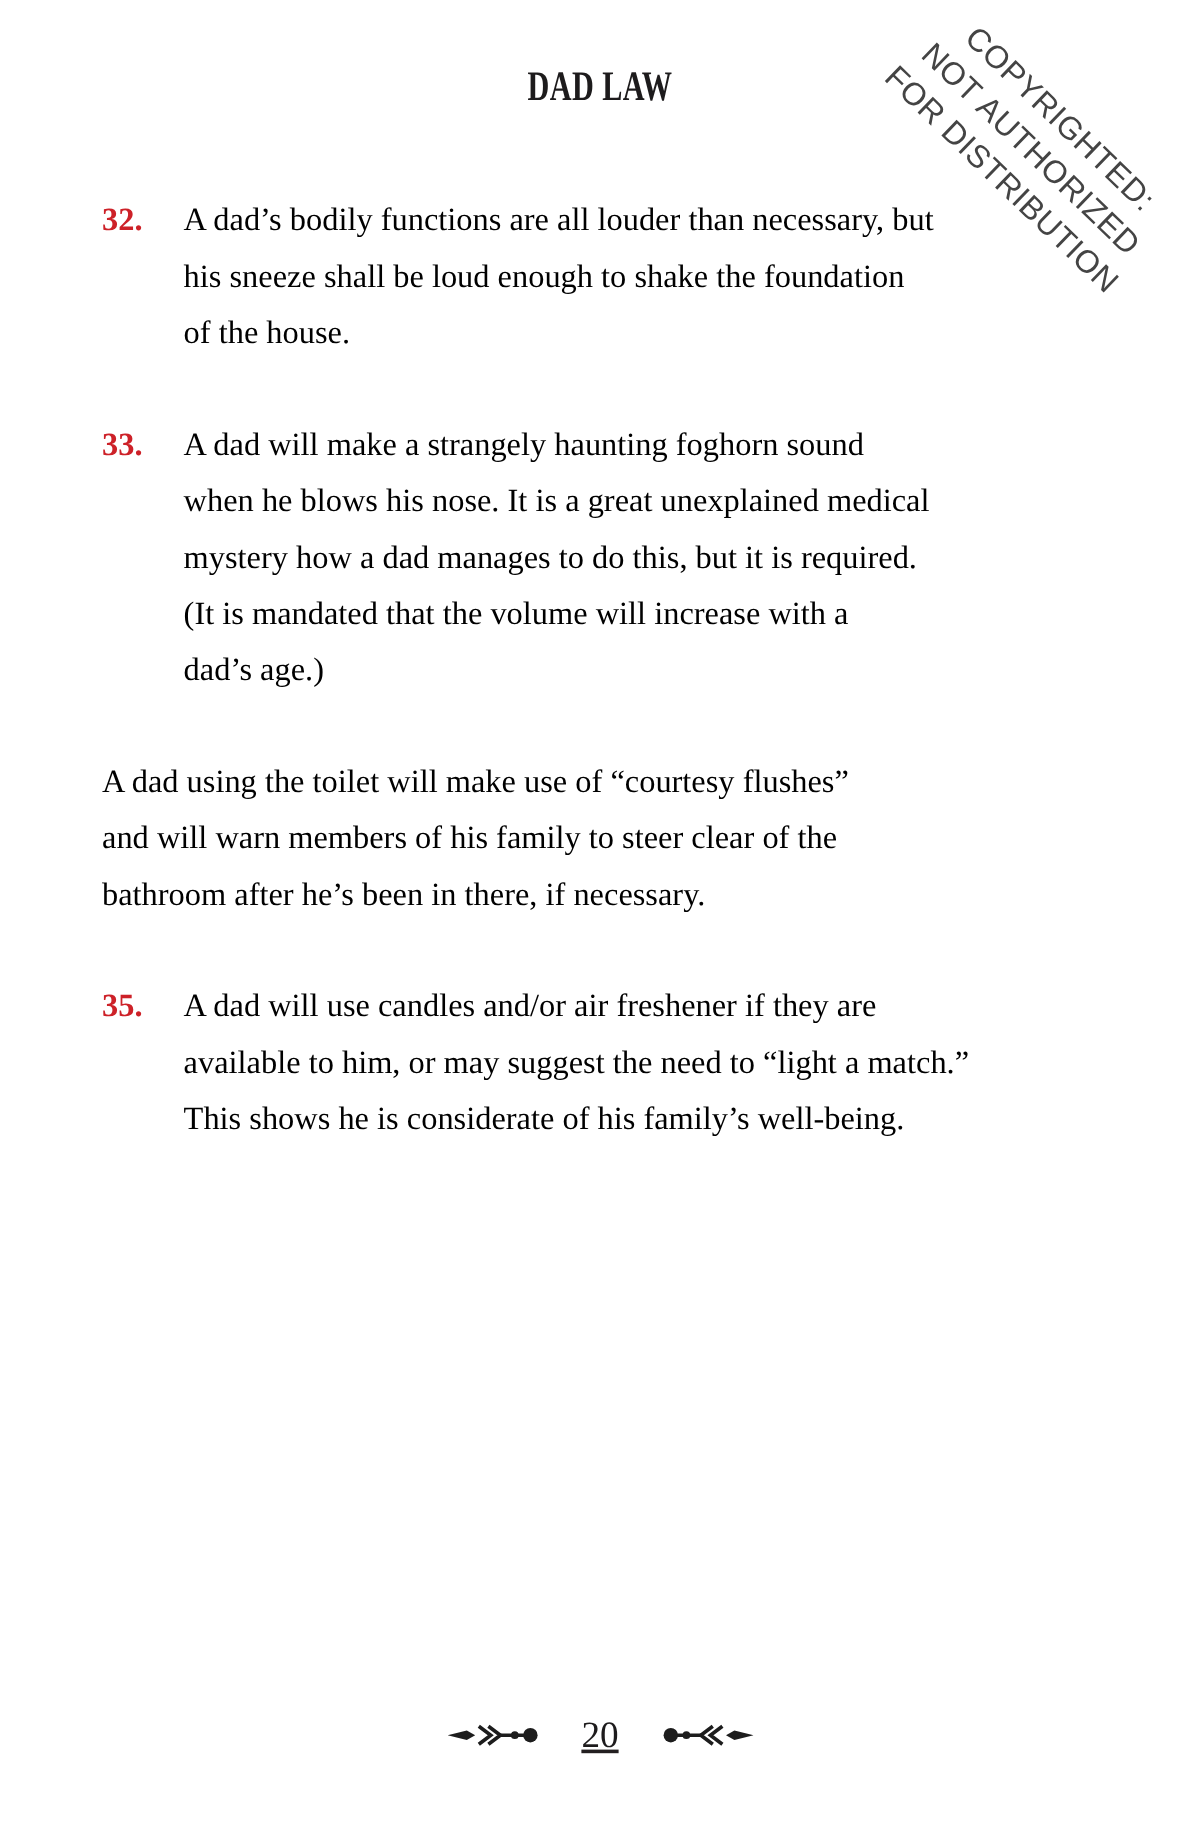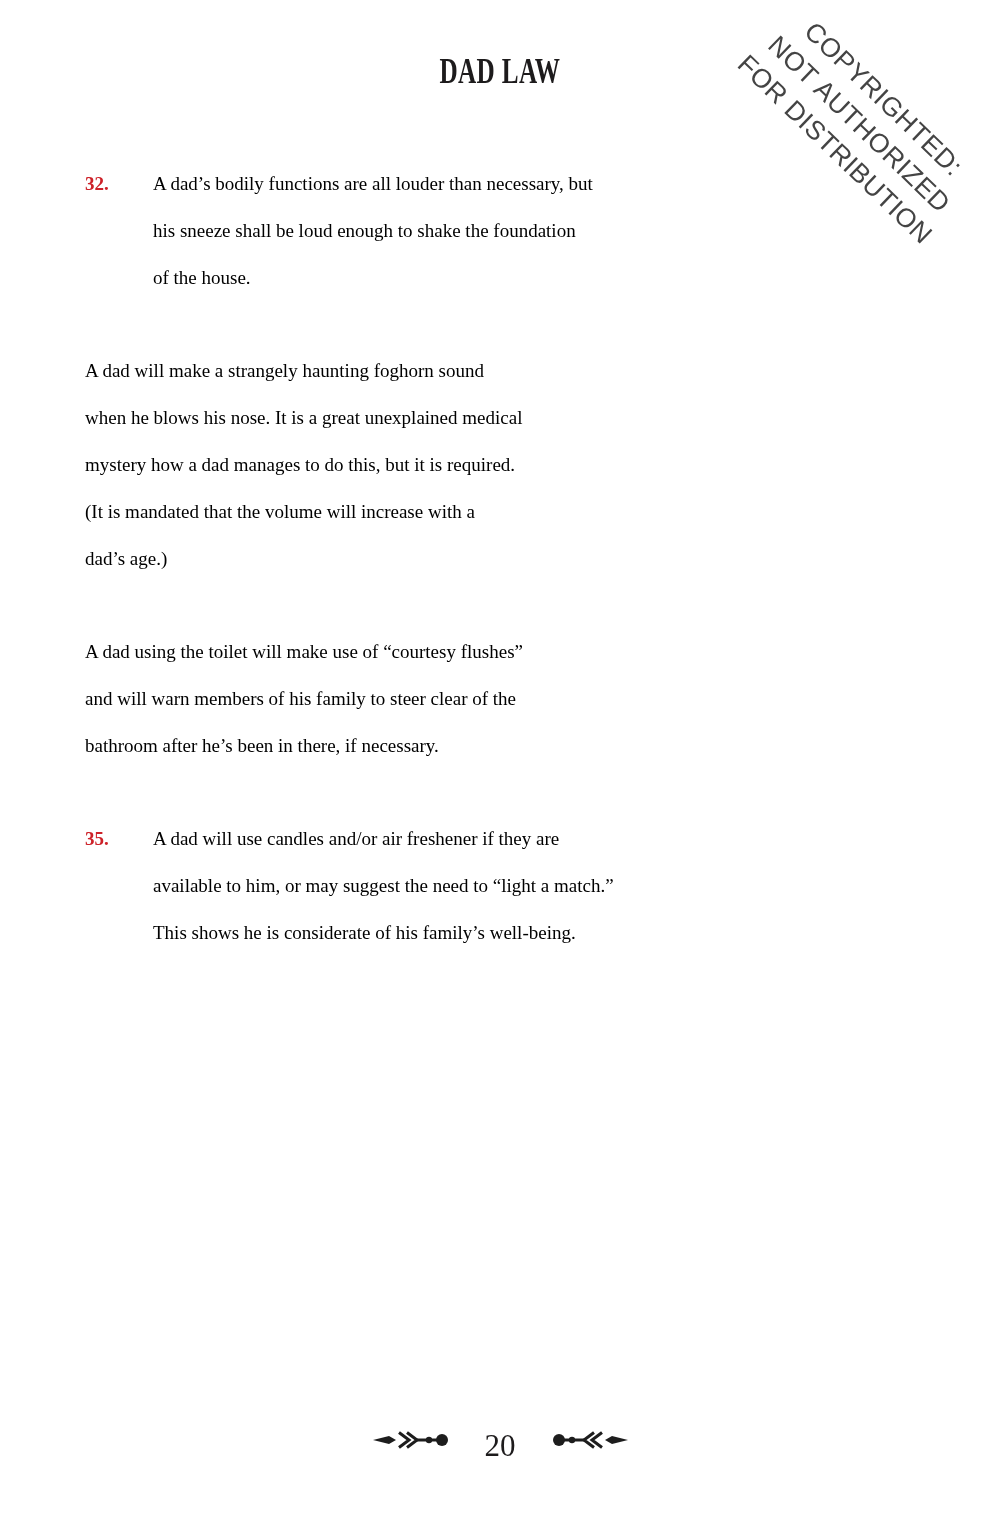--- a/index.html
+++ b/index.html
@@ -55,21 +55,21 @@
   .law-list {
     position: absolute;
     top: 160px;
     left: 85px;
     width: 912px;
     z-index: 1;
   }
   .law-item {
     display: flex;
     margin-bottom: 46px;
-    font-size: 19px;
+    font-size: 27px;
     line-height: 47px;
   }
   .law-number {
     flex: 0 0 68px;
     width: 68px;
     font-weight: bold;
     color: #cd2128;
   }
   .law-text {
     flex: 1;
@@ -77,23 +77,24 @@
     color: #000000;
   }
 
   
   .page-footer {
     position: absolute;
     top: 1428px;
     left: 0;
     width: 100%;
     display: flex;
-    align-items: flex-start;
+    align-items: center;
     justify-content: center;
     gap: 32px;
+    text-decoration: underline;
   }
   .page-number {
     font-size: 31px;
     color: #1d1b1c;
   }
   .ornament {
     display: block;
   }
   .ornament.flipped {
     transform: scaleX(-1);
@@ -115,20 +116,21 @@
 <div class="law-list">
 
   <div class="law-item">
     <div class="law-number">32.</div>
     <div class="law-text">A dad’s bodily functions are all louder than necessary, but
 his sneeze shall be loud enough to shake the foundation
 of the house.</div>
   </div>
 
   <div class="law-item">
+    <div class="law-number">33.</div>
     <div class="law-text">A dad will make a strangely haunting foghorn sound
 when he blows his nose. It is a great unexplained medical
 mystery how a dad manages to do this, but it is required.
 (It is mandated that the volume will increase with a
 dad’s age.)</div>
   </div>
 
   <div class="law-item">
     <div class="law-text">A dad using the toilet will make use of “courtesy flushes”
 and will warn members of his family to steer clear of the

